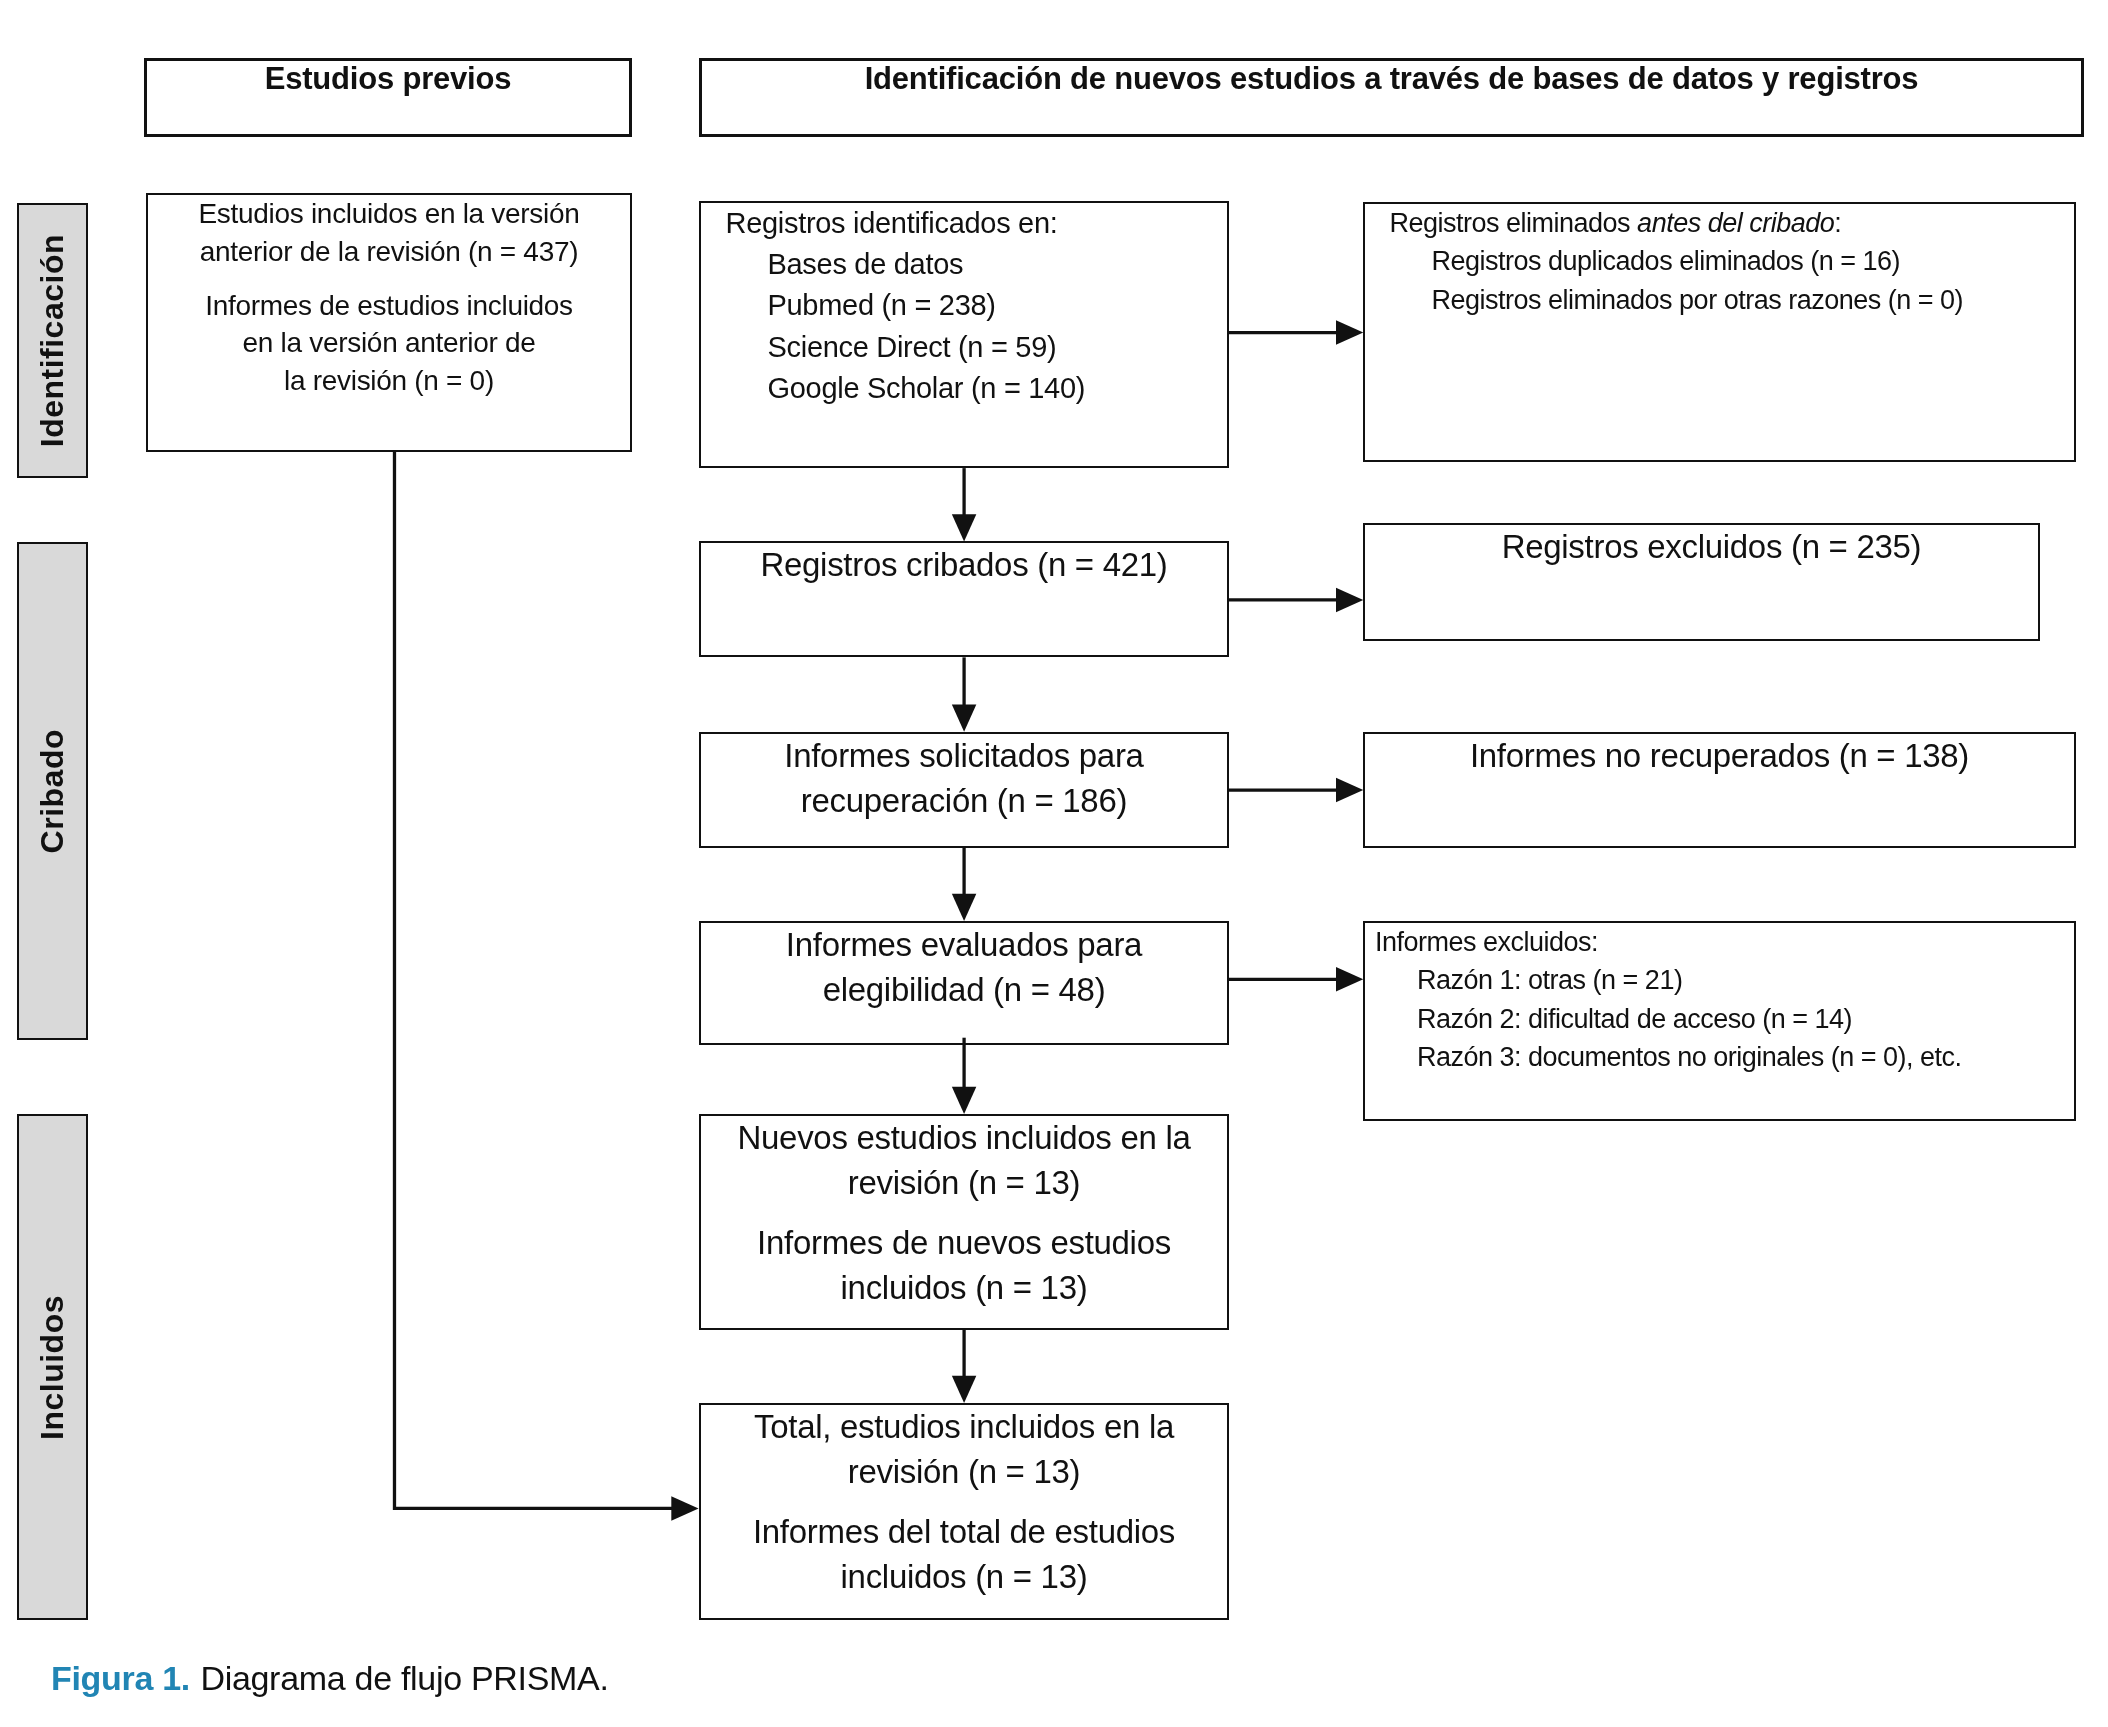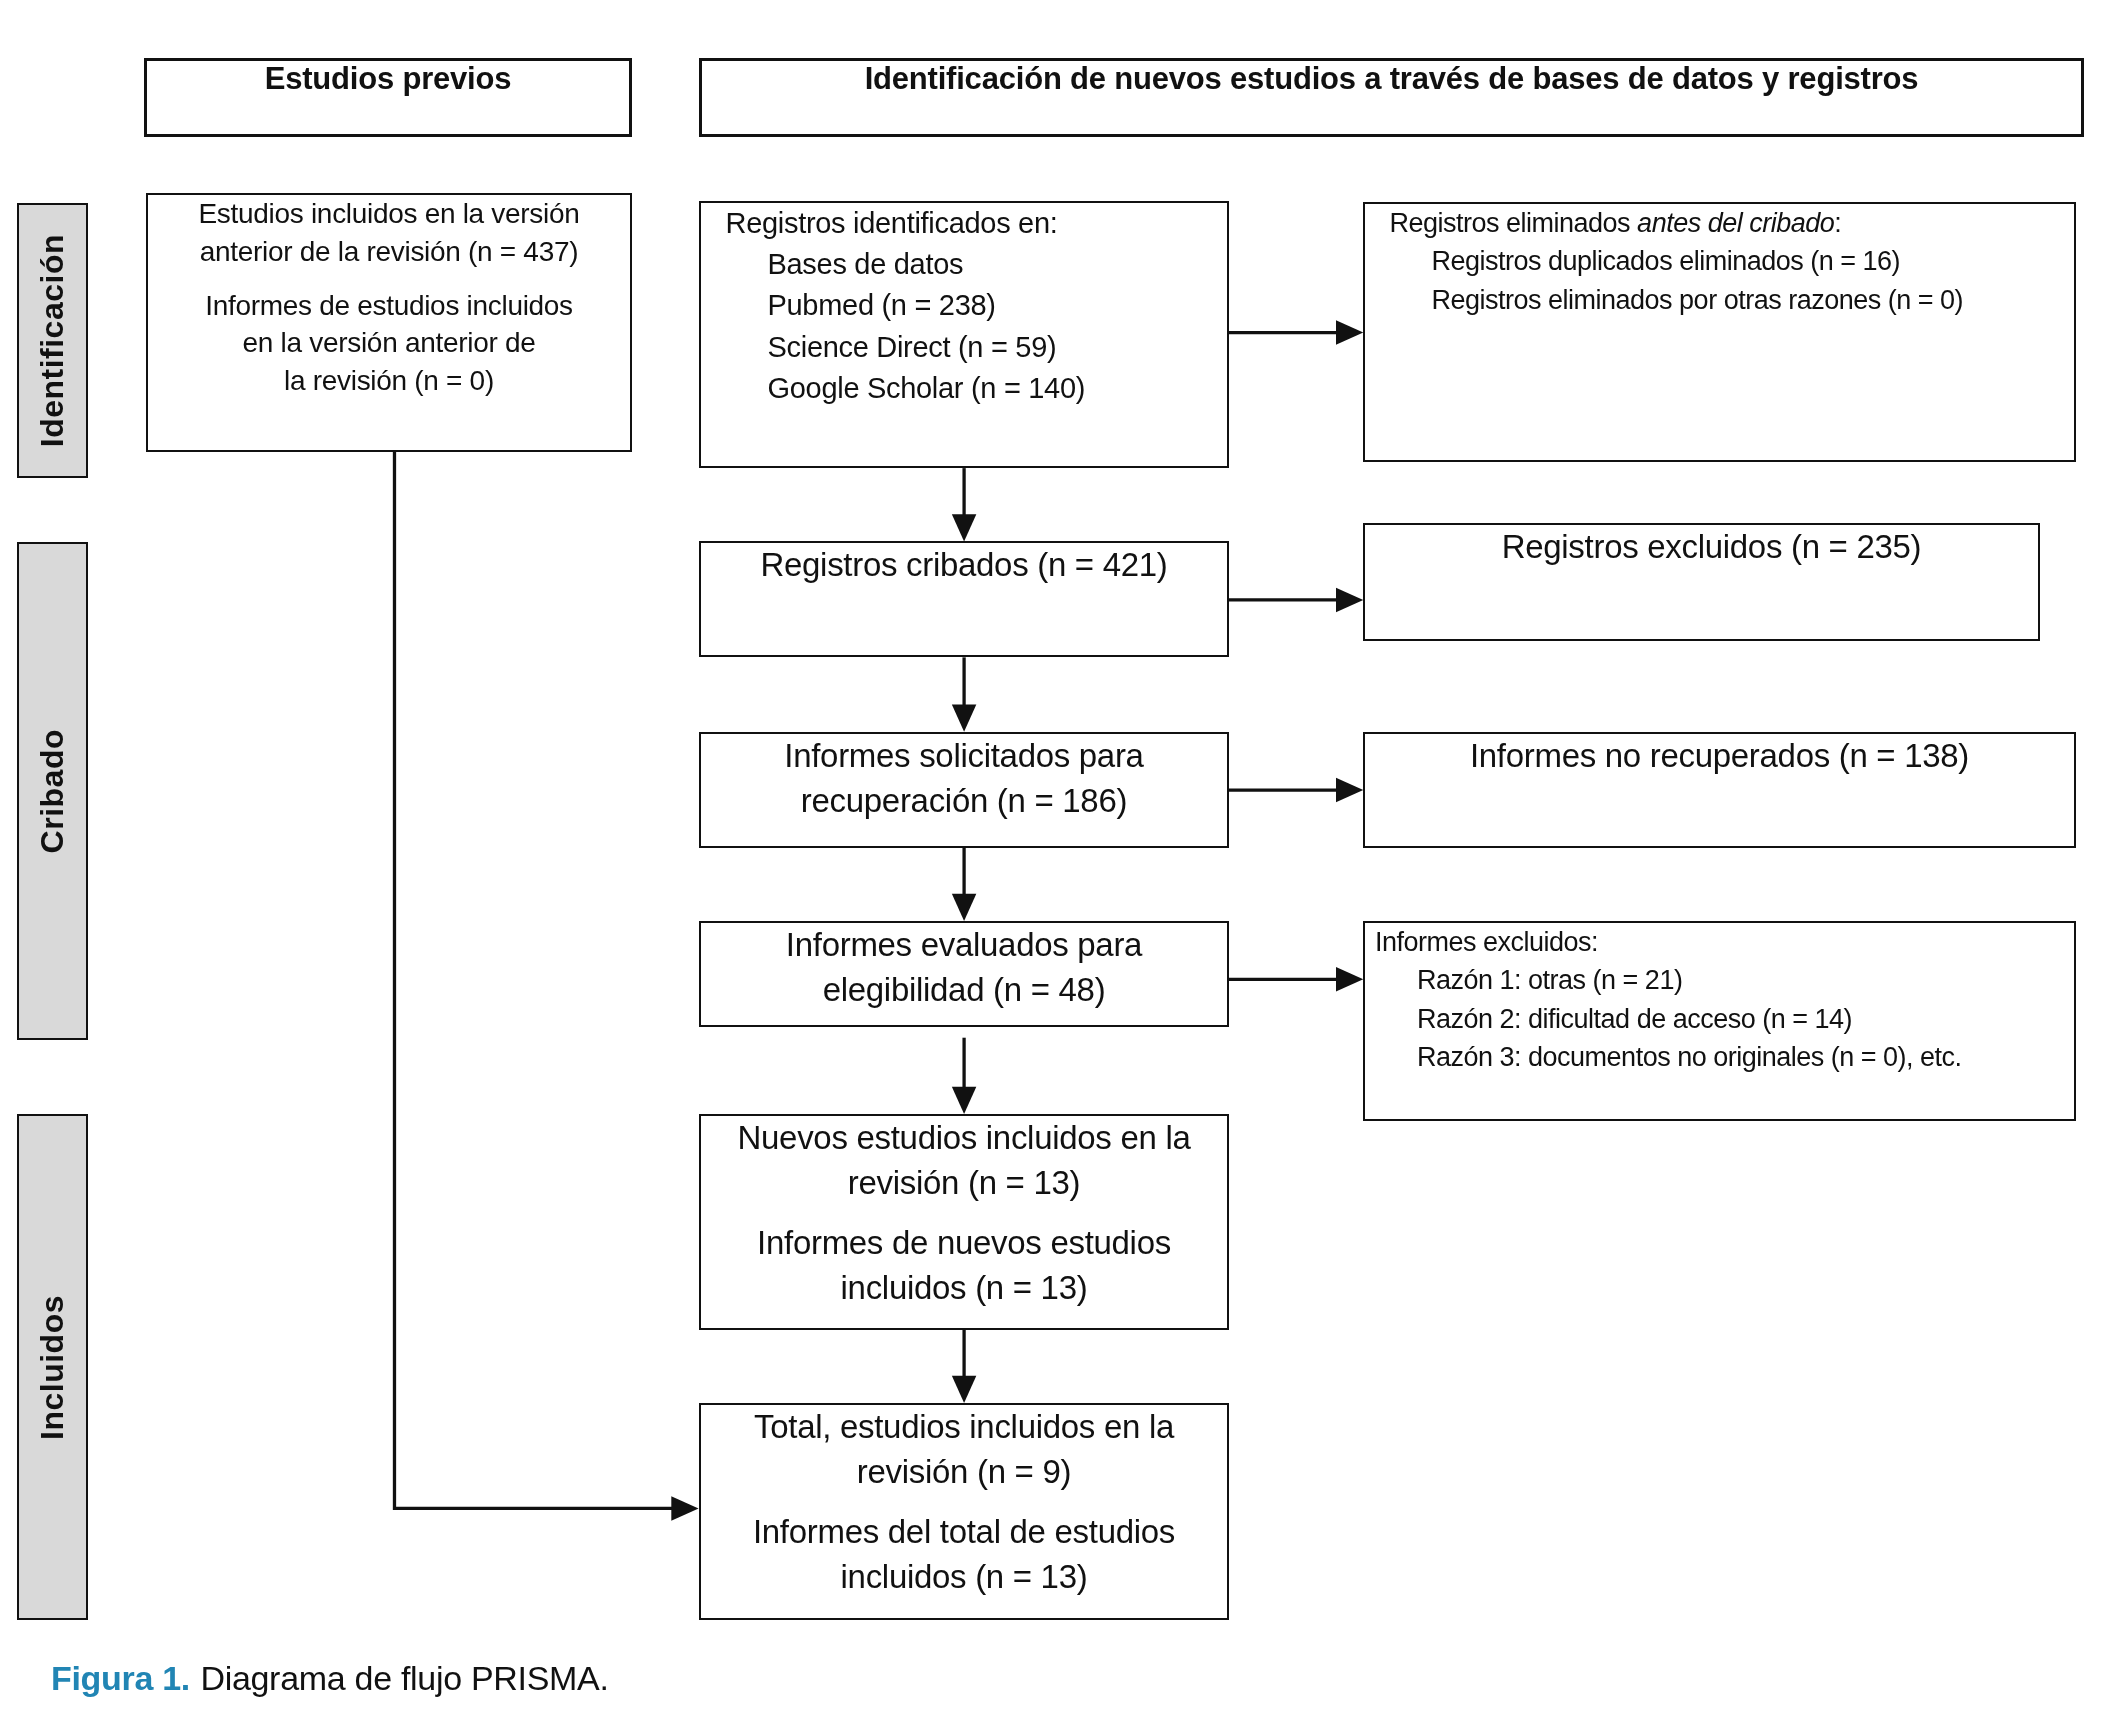--- a/index.html
+++ b/index.html
@@ -170,42 +170,42 @@
 
   <div class="box center-text" style="left:699px; top:732px; width:530px; height:116px;">
     <div class="body-text">Informes solicitados para
 recuperación (n = 186)</div>
   </div>
 
   <div class="box center-text" style="left:1363px; top:732px; width:713px; height:116px;">
     <div class="body-text">Informes no recuperados (n = 138)</div>
   </div>
 
-  <div class="box center-text" style="left:699px; top:921px; width:530px; height:106px;">
+  <div class="box center-text" style="left:699px; top:921px; width:530px; height:124px;">
     <div class="body-text">Informes evaluados para
 elegibilidad (n = 48)</div>
   </div>
 
   <div class="box list-box list-small" style="left:1363px; top:921px; width:713px; height:200px;padding-left:10px;">
     <div class="list-line">Informes excluidos:</div>
     <div class="list-line indent">Razón 1: otras (n = 21)</div>
     <div class="list-line indent">Razón 2: dificultad de acceso (n = 14)</div>
     <div class="list-line indent">Razón 3: documentos no originales (n = 0), etc.</div>
   </div>
 
   <div class="box center-text" style="left:699px; top:1114px; width:530px; height:216px;">
     <div class="body-text para">Nuevos estudios incluidos en la
 revisión (n = 13)</div>
     <div class="body-text para">Informes de nuevos estudios
 incluidos (n = 13)</div>
   </div>
 
   <div class="box center-text" style="left:699px; top:1403px; width:530px; height:217px;">
     <div class="body-text para">Total, estudios incluidos en la
-revisión (n = 9)</div>
+revisión (n = 13)</div>
     <div class="body-text para">Informes del total de estudios
 incluidos (n = 13)</div>
   </div>
 
   <svg class="overlay" width="2108" height="1728" viewBox="0 0 2239 1835">
     <g stroke="#111111" stroke-width="3.5" fill="#111111">
 
       <g>
         <line x1="1024" y1="497" x2="1024" y2="548"></line>
         <polygon points="1011,546 1037,546 1024,575" stroke="none"></polygon>

